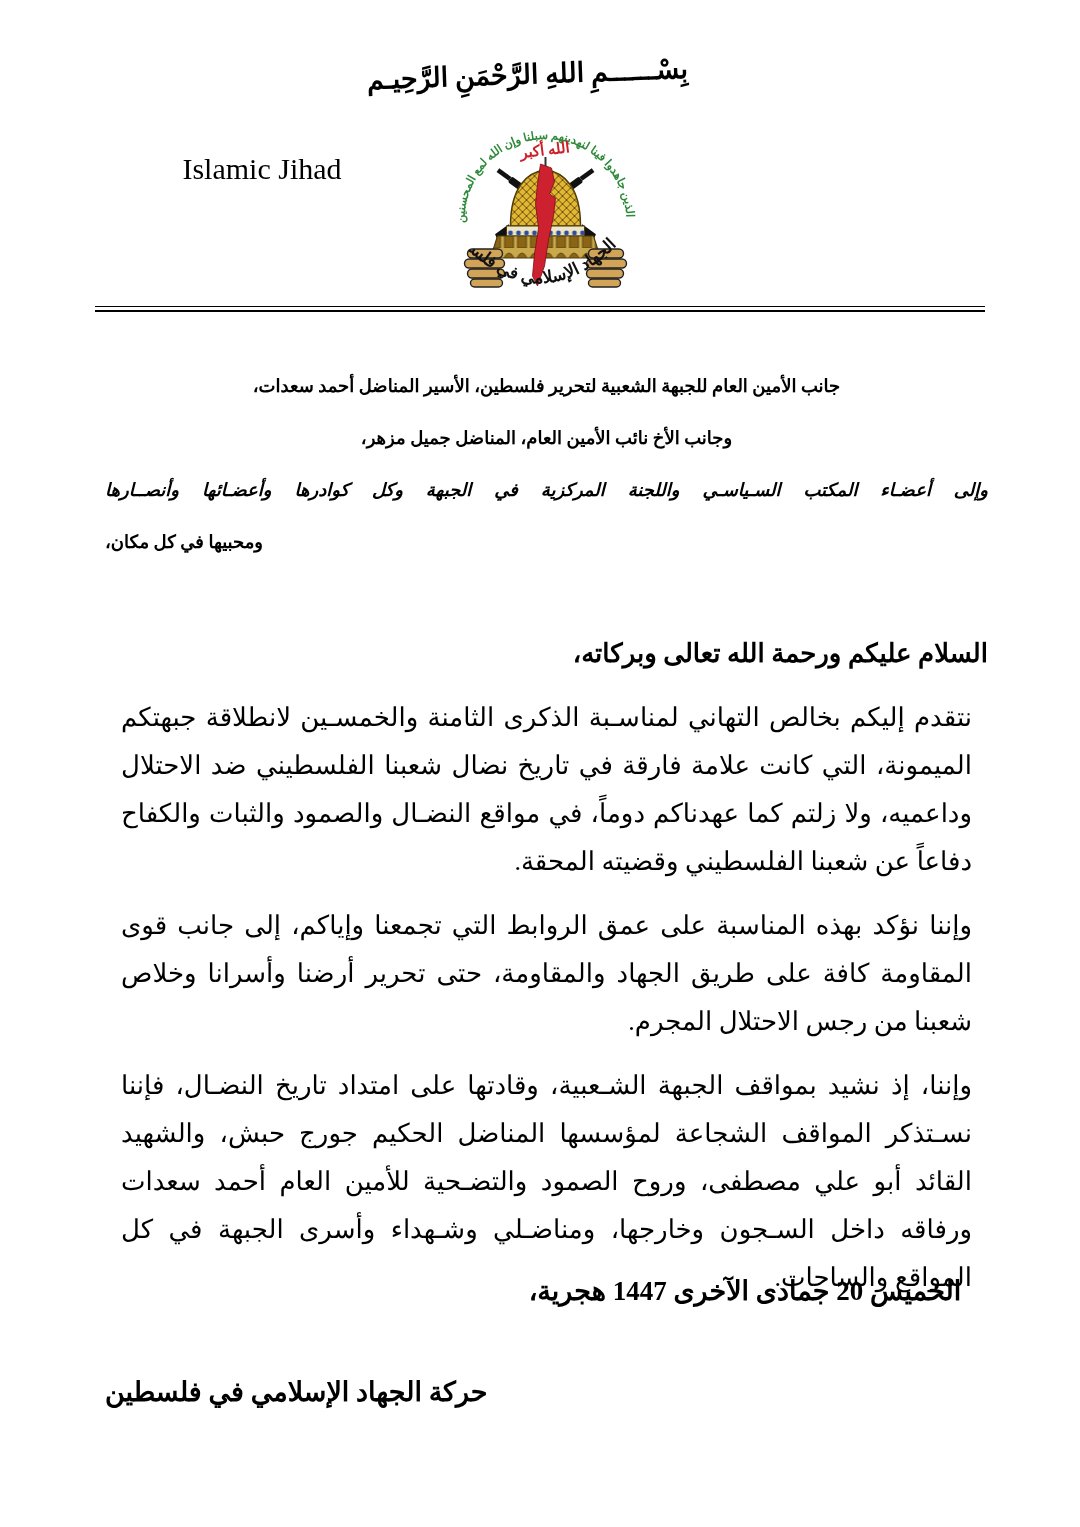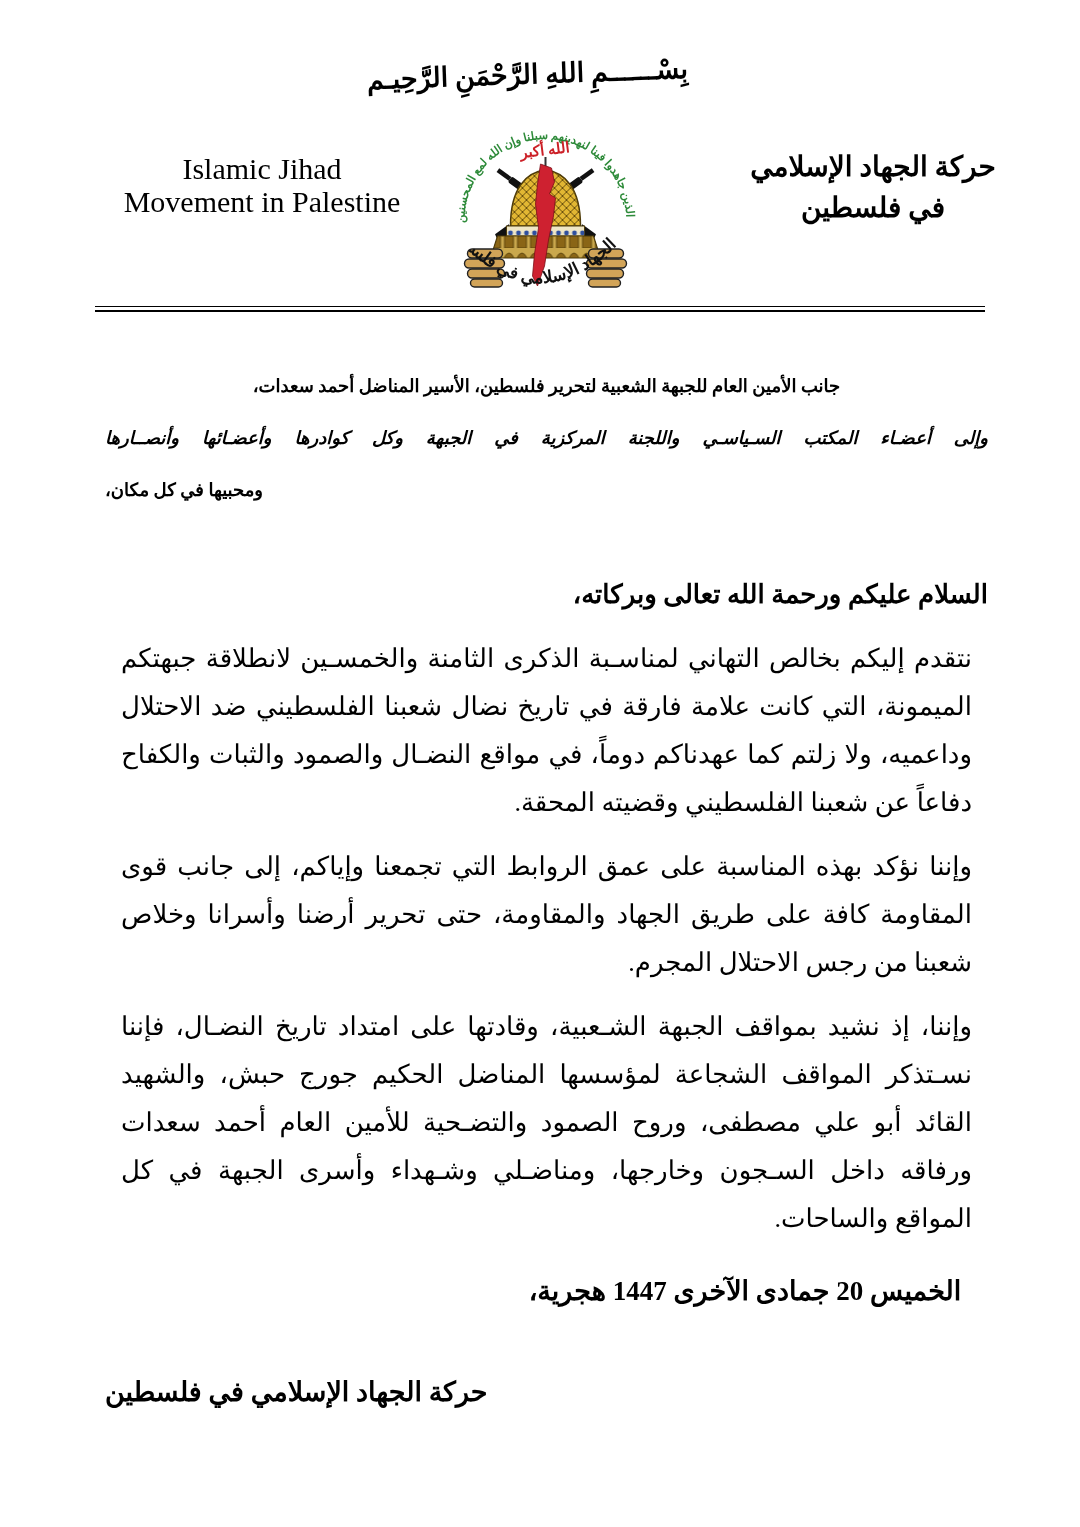--- a/index.html
+++ b/index.html
@@ -28,21 +28,21 @@
   }
   
   .salutation {
     position:absolute; top:360px; left:105px; width:883px; direction:rtl;
     font-weight:bold; font-size:18px; line-height:52px;
   }
   .sal-center  { text-align:center; }
   .sal-justify { text-align:justify; text-align-last:justify;font-style:italic; }
   .sal-right   { text-align:left; }
   .letter-body {
-    position:absolute; top:571px; left:105px; width:883px; direction:rtl;
+    position:absolute; top:630px; left:105px; width:883px; direction:rtl;
     font-size:26px; line-height:48px; text-align:justify;
   }
   .greeting { font-weight:bold; text-align:right; }
   .letter-body p { margin:16px; }
   .date-block {
     position:absolute; top:1268px; left:525px; width:440px; direction:rtl;
     text-align:center; font-weight:bold; font-size:27px; line-height:47px;
   }
   .signature {
     position:absolute; top:1376px; left:105px; direction:rtl;
@@ -55,27 +55,22 @@
 </style>
 </head>
 <body>
 
 <div class="page">
 
   <div class="basmala">بِسْــــــمِ اللهِ الرَّحْمَنِ الرَّحِيـم</div>
 
   <div class="title-en">
     <div>Islamic Jihad</div>
-    <div>Movement in Palestine</div>
   </div>
 
-  <div class="title-ar">
-    <div>حركة الجهاد الإسلامي</div>
-    <div>في فلسطين</div>
-  </div>
 
   <div class="emblem">
     <svg width="195" height="200" viewBox="0 0 190 200">
       <defs>
         <path id="arcTop" d="M 14,112 A 80,80 0 1 1 176,112" fill="none"></path>
         <path id="arcBot" d="M 22,146 Q 95,210 170,134" fill="none"></path>
         <pattern id="domeHatch" width="8" height="8" patternUnits="userSpaceOnUse">
           <path d="M0,8 L8,0" stroke="#6b520e" stroke-width="1"></path>
           <path d="M0,0 L8,8" stroke="#6b520e" stroke-width="1"></path>
         </pattern>
@@ -131,20 +126,21 @@
       <text class="arc-callig" fill="#111111">
         <textPath href="#arcBot" startOffset="50%" text-anchor="middle">حركة الجهاد الإسلامي في فلسطين</textPath>
       </text>
     </svg>
   </div>
 
   <div class="rule"></div>
 
   <div class="salutation">
     <div class="sal-center">جانب الأمين العام للجبهة الشعبية لتحرير فلسطين، الأسير المناضل أحمد سعدات،</div>
+    <div class="sal-center">وجانب الأخ نائب الأمين العام، المناضل جميل مزهر،</div>
     <div class="sal-justify">وإلى أعضـاء المكتب السـياسـي واللجنة المركزية في الجبهة وكل كوادرها وأعضـائها وأنصــارها</div>
     <div class="sal-right">ومحبيها في كل مكان،</div>
   </div>
 
   <div class="letter-body">
     <div class="greeting">السلام عليكم ورحمة الله تعالى وبركاته،</div>
     <p>نتقدم إليكم بخالص التهاني لمناسـبة الذكرى الثامنة والخمسـين لانطلاقة جبهتكم الميمونة، التي كانت علامة فارقة في تاريخ نضال شعبنا الفلسطيني ضد الاحتلال وداعميه، ولا زلتم كما عهدناكم دوماً، في مواقع النضـال والصمود والثبات والكفاح دفاعاً عن شعبنا الفلسطيني وقضيته المحقة.</p>
     <p>وإننا نؤكد بهذه المناسبة على عمق الروابط التي تجمعنا وإياكم، إلى جانب قوى المقاومة كافة على طريق الجهاد والمقاومة، حتى تحرير أرضنا وأسرانا وخلاص شعبنا من رجس الاحتلال المجرم.</p>
     <p>وإننا، إذ نشيد بمواقف الجبهة الشـعبية، وقادتها على امتداد تاريخ النضـال، فإننا نسـتذكر المواقف الشجاعة لمؤسسها المناضل الحكيم جورج حبش، والشهيد القائد أبو علي مصطفى، وروح الصمود والتضـحية للأمين العام أحمد سعدات ورفاقه داخل السـجون وخارجها، ومناضـلي وشـهداء وأسرى الجبهة في كل المواقع والساحات.</p>
   </div>

